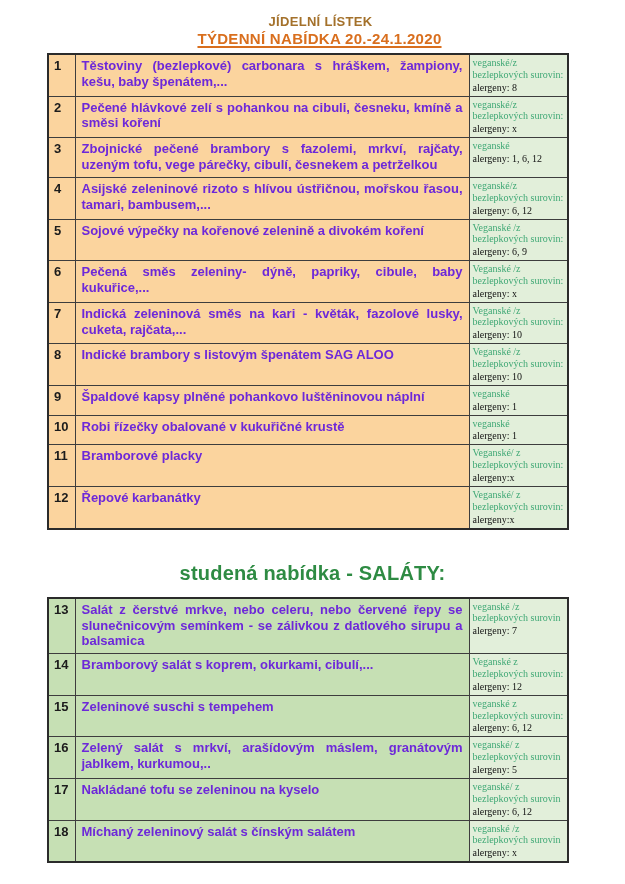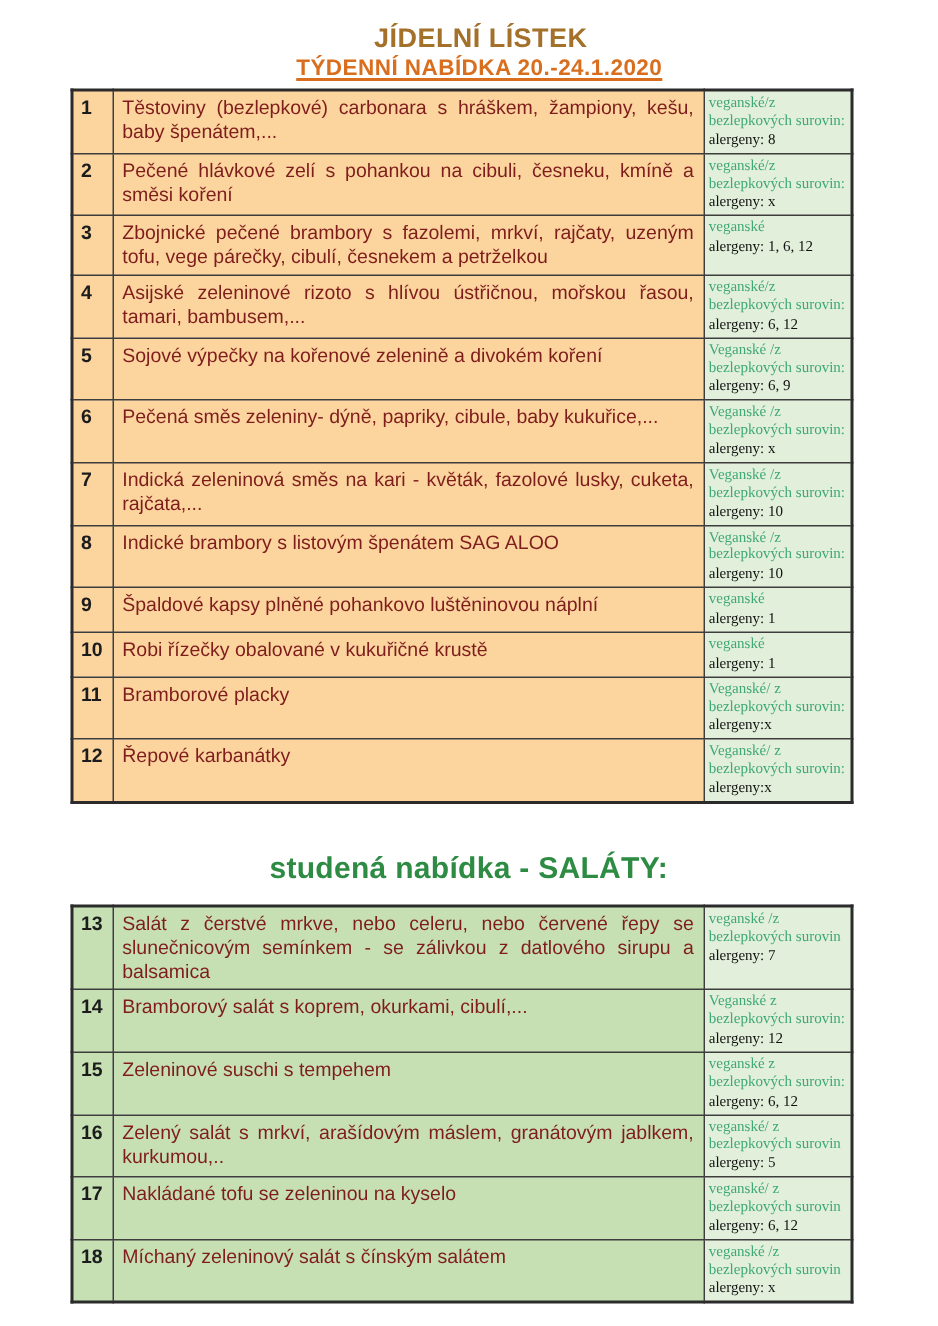--- a/index.html
+++ b/index.html
@@ -13,21 +13,21 @@
     overflow: hidden;
     font-family: "Liberation Sans", sans-serif;
     position: relative;
   }
   .header {
     text-align: center;
     margin-top: 14px;
     line-height: 1.25;
   }
   .page-title {
-    font-size: 18px;
+    font-size: 13px;
     font-weight: bold;
     color: var(--title-color);
     letter-spacing: 0.3px;
     padding-left: 16px;
   }
   .page-subtitle {
     font-size: 15px;
     font-weight: bold;
     color: var(--subtitle-color);
     text-decoration: underline;
@@ -53,22 +53,22 @@
   col.c-info { width: 99px; }
   td.num {
     padding: 3px 2px 2px 5px;
     font-size: 13px;
     font-weight: 600;
     color: #1c1c1c;
   }
   td.dish {
     padding: 3px 6px 4px 6px;
     font-size: 13px;
-    font-weight: 400;
-    color: #7f1d1d;
+    font-weight: 700;
+    color: #6d28d9;
     line-height: 1.22;
     text-align: justify;
   }
   td.info {
     padding: 2px 3px;
     font-family: "Liberation Serif", serif;
   }
   .menu-bg td.num, .menu-bg td.dish { background: var(--menu-row-bg); }
   .salad-bg td.num, .salad-bg td.dish { background: var(--salad-row-bg); }
   td.info { background: var(--info-cell-bg); }

